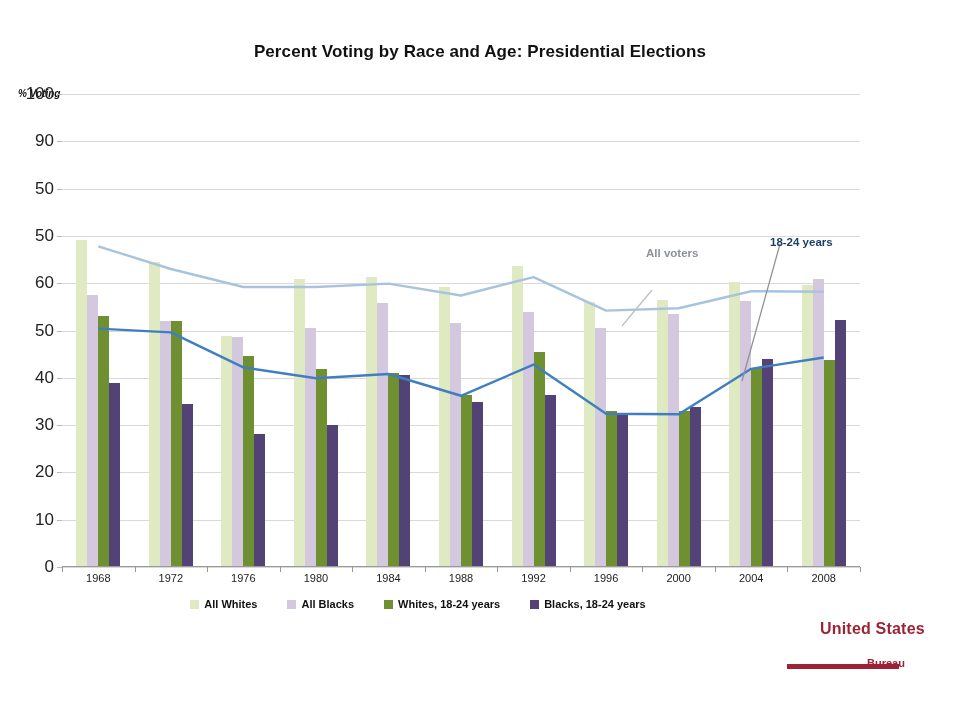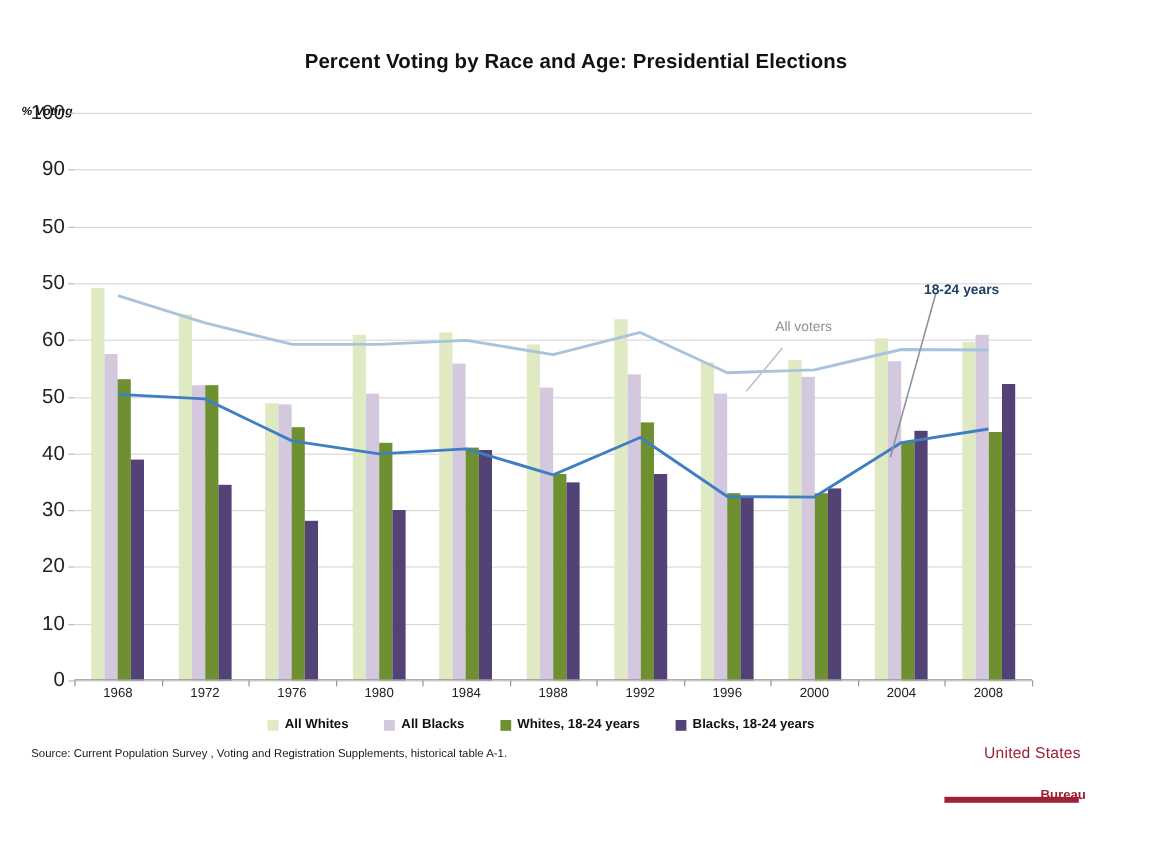--- a/index.html
+++ b/index.html
@@ -33,42 +33,42 @@
   }
   
   .bar{position:absolute;bottom:0;}
   .b-allw{background:#dfe9c2;}
   .b-allb{background:#d3c8dd;}
   .b-w18{background:#6f9030;}
   .b-b18{background:#534276;}
   
   #ann-all-voters{
     position:absolute;left:646px;top:247px;font-size:11.5px;color:#8c9098;
-    font-weight:normal;white-space:nowrap;margin-top:20px;
+    font-weight:bold;white-space:nowrap;
   }
   #ann-18-24{
     position:absolute;left:770px;top:236px;font-size:11.5px;color:#1f3f66;
     font-weight:bold;white-space:nowrap;
   }
   
   #legend{
     position:absolute;left:0;top:598px;width:836px;
-    display:flex;justify-content:center;align-items:center;gap:30px;padding-left:33px;
+    display:flex;justify-content:center;align-items:center;gap:30px;
   }
   .legend-item{display:flex;align-items:center;gap:5px;font-size:11px;color:#111;font-weight:bold;}
   .legend-swatch{width:9px;height:9px;display:inline-block;}
   
   #footnotes{
     position:absolute;left:26px;top:622px;font-size:9.5px;line-height:14px;color:#1a1a1a;
   }
   #footnotes div{white-space:nowrap;}
   
   #census-logo{position:absolute;left:785px;top:620px;width:150px;height:52px;}
   .logo-us{
-    position:absolute;left:35px;top:0px;font-size:13px;font-weight:normal;
+    position:absolute;left:35px;top:0px;font-size:16px;font-weight:bold;
     color:#9d2235;letter-spacing:.2px;
   }
   .logo-census{
     position:absolute;left:0px;top:10px;font-size:30px;font-weight:bold;
     color:#9d2235;letter-spacing:-.5px;line-height:32px;
   }
   .logo-bar{position:absolute;left:2px;top:44px;width:112px;height:5px;background:#9d2235;}
   .logo-bureau{
     position:absolute;left:82px;top:37px;font-size:11px;font-weight:bold;color:#9d2235;
   }
@@ -215,20 +215,19 @@
       <span class="legend-swatch" style="background: rgb(111, 144, 48);"></span>
       <span>Whites, 18-24 years</span>
     </div>
     <div class="legend-item">
       <span class="legend-swatch" style="background: rgb(83, 66, 118);"></span>
       <span>Blacks, 18-24 years</span>
     </div>
   </div>
 
 <div id="footnotes">
-  <div>Source: Current Population Survey , Voting and  Registration Supplements, historical table A-1.</div>
 </div>
 
 <div id="census-logo">
   <div class="logo-us">United States</div>
   <div class="logo-bar"></div>
   <div class="logo-bureau">Bureau</div>
 </div>
 
 </body></html>

